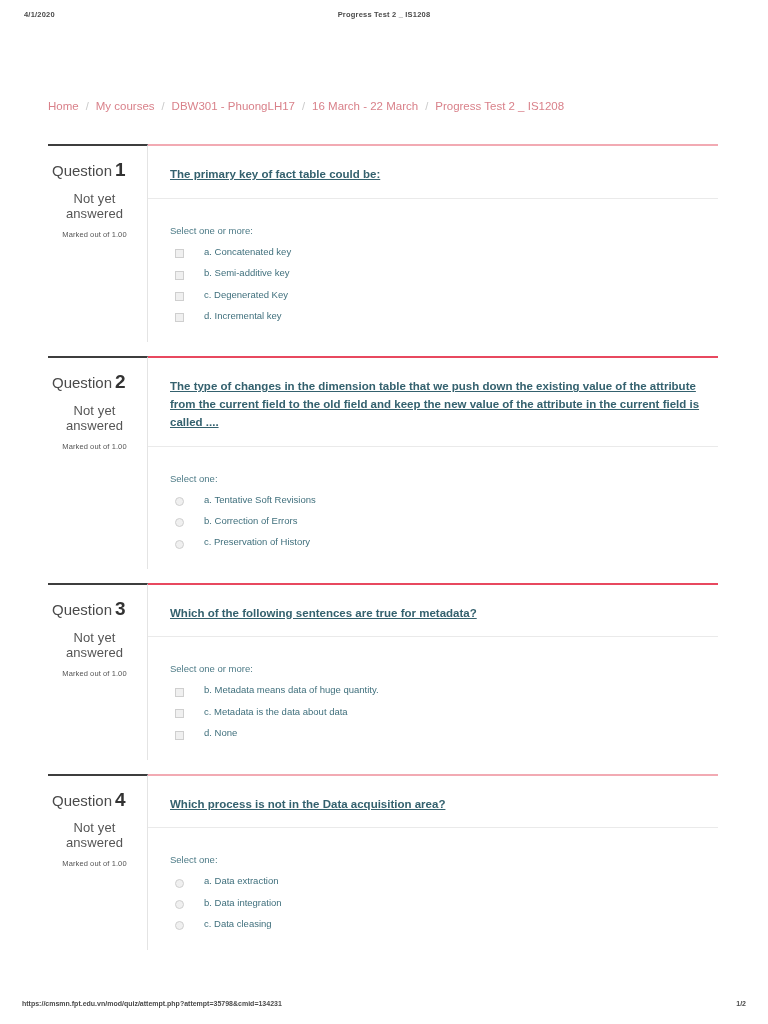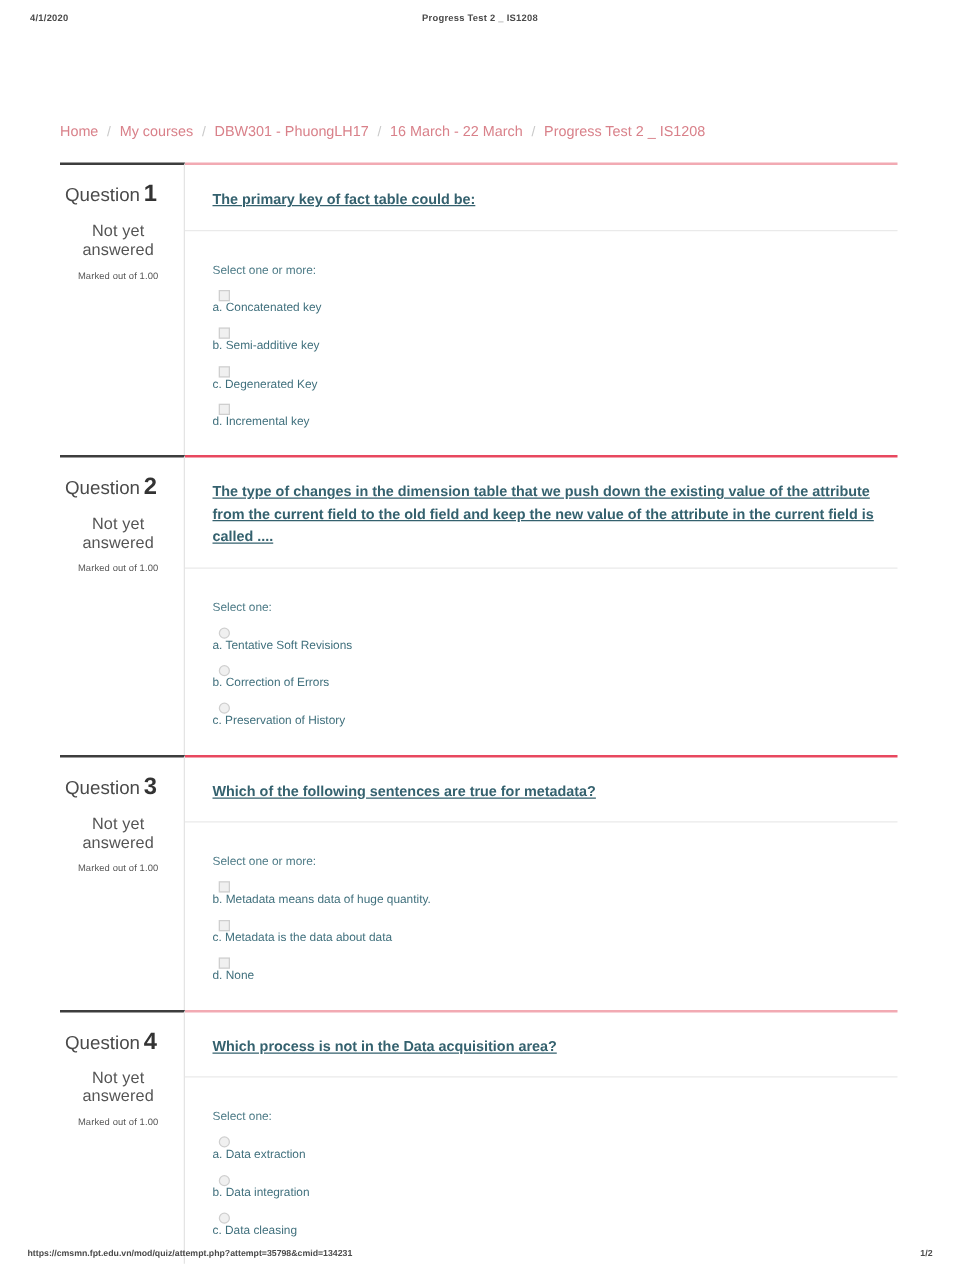--- a/index.html
+++ b/index.html
@@ -68,20 +68,21 @@
     color: #c9c9c9;
     margin: 0 7px;
     font-size: 11px;
   }
 
   
   .question {
     display: flex;
     width: 670px;
     margin-bottom: 0;
+    margin-top: 14px;
   }
   .q-info {
     width: 100px;
     flex: 0 0 100px;
     border-top: 2px solid #3d3d3d;
     border-right: 1px solid #e4e4e4;
     padding: 14px 10px 18px 4px;
   }
   .q-number {
     font-size: 15px;
@@ -133,23 +134,22 @@
     padding: 26px 2px 20px 22px;
   }
   .q-prompt {
     font-size: 9.5px;
     color: #4c7a86;
     margin-bottom: 10px;
   }
   .opt-list { list-style: none; }
   .opt {
     display: flex;
-    align-items: flex-start;
+    align-items: flex-end;
     margin-bottom: 9px;
-    flex-direction: column;
   }
   .opt:last-child { margin-bottom: 0; }
 
   .ctrl {
     flex: 0 0 auto;
     width: 9px;
     height: 9px;
     background: #f0f0f0;
     border: 1px solid #cfcfcf;
     margin-right: 20px;

